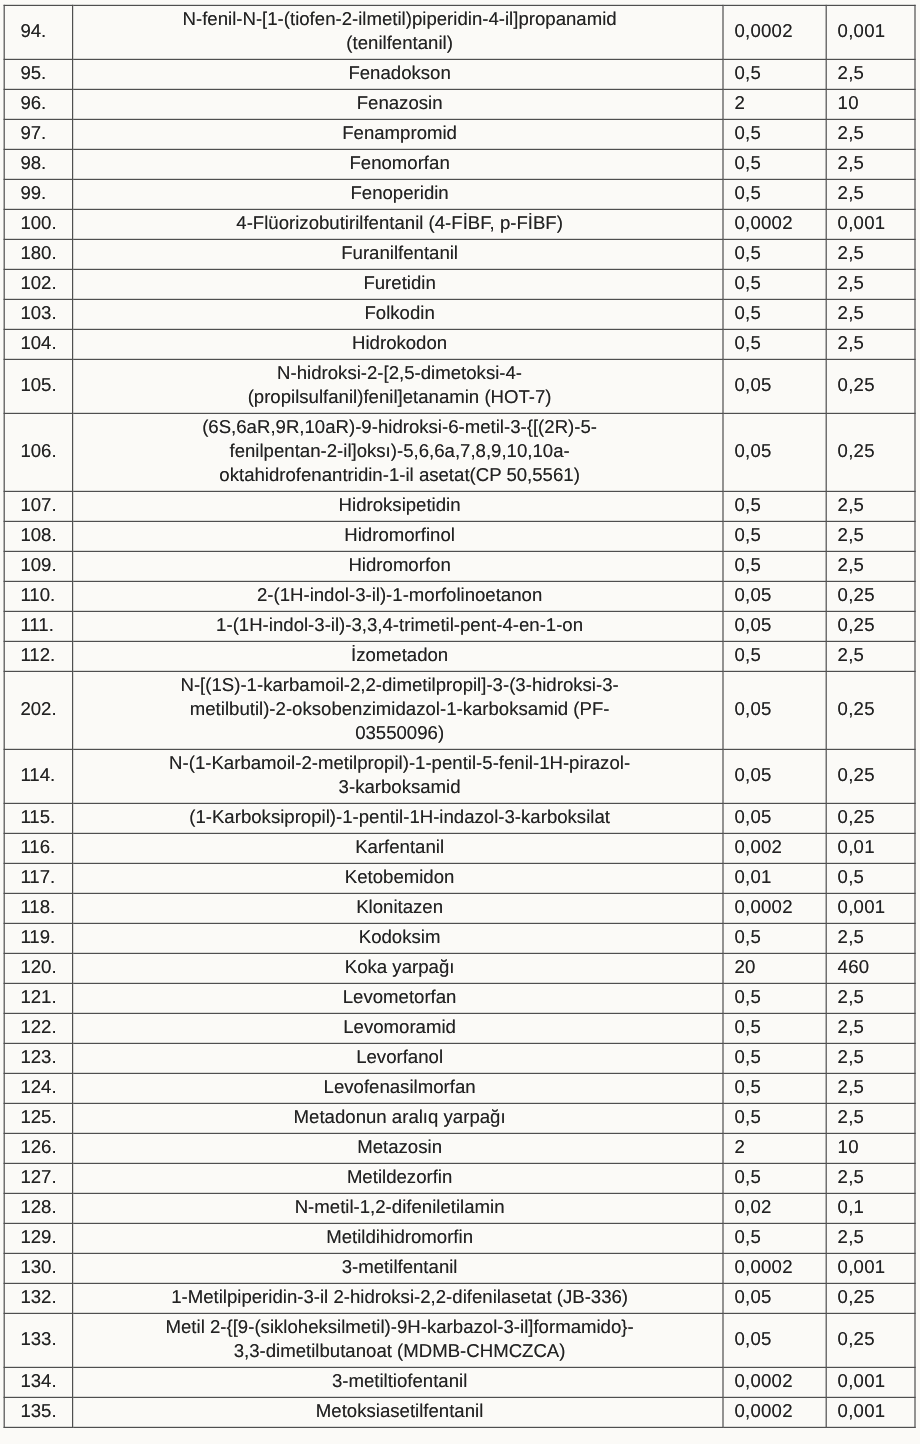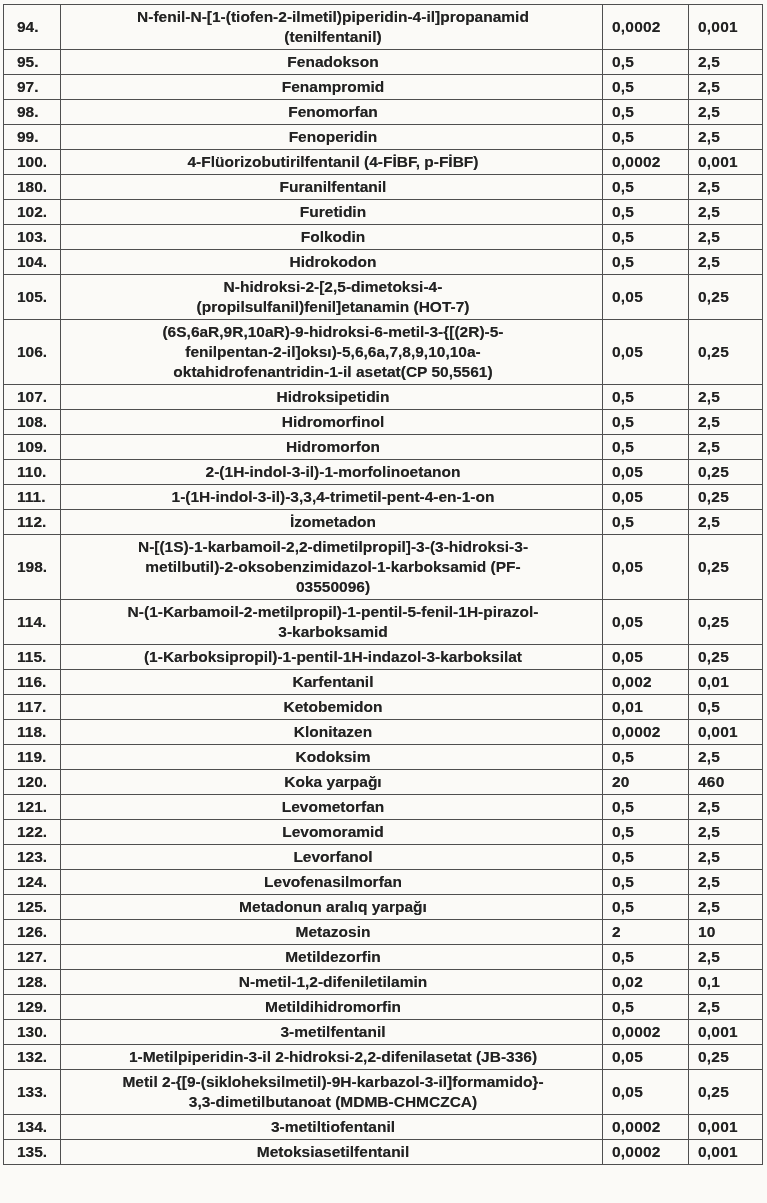--- a/index.html
+++ b/index.html
@@ -13,21 +13,20 @@
     background: var(--paper);
     font-family: "Liberation Sans", sans-serif;
     color: var(--ink);
   }
   .page {
     position: relative;
     width: 767px;
     height: 1203px;
     background: var(--paper);
     overflow: hidden;
-    font-weight: bold;
   }
   table.substances {
     position: absolute;
     left: 3px;
     top: 4px;
     width: 759px;
     border-collapse: collapse;
     table-layout: fixed;
   }
   col.c-num  { width: 57px; }
@@ -68,20 +67,26 @@
     <td class="val">0,0002</td>
     <td class="val">0,001</td>
   </tr>
         <tr>
     <td class="num">95.</td>
     <td class="name">Fenadokson</td>
     <td class="val">0,5</td>
     <td class="val">2,5</td>
   </tr>
         <tr>
+    <td class="num">96.</td>
+    <td class="name">Fenazosin</td>
+    <td class="val">2</td>
+    <td class="val">10</td>
+  </tr>
+        <tr>
     <td class="num">97.</td>
     <td class="name">Fenampromid</td>
     <td class="val">0,5</td>
     <td class="val">2,5</td>
   </tr>
         <tr>
     <td class="num">98.</td>
     <td class="name">Fenomorfan</td>
     <td class="val">0,5</td>
     <td class="val">2,5</td>
@@ -167,21 +172,21 @@
     <td class="val">0,05</td>
     <td class="val">0,25</td>
   </tr>
         <tr>
     <td class="num">112.</td>
     <td class="name">İzometadon</td>
     <td class="val">0,5</td>
     <td class="val">2,5</td>
   </tr>
         <tr>
-    <td class="num">198.</td>
+    <td class="num">202.</td>
     <td class="name">N-[(1S)-1-karbamoil-2,2-dimetilpropil]-3-(3-hidroksi-3-
 metilbutil)-2-oksobenzimidazol-1-karboksamid (PF-
 03550096)</td>
     <td class="val">0,05</td>
     <td class="val">0,25</td>
   </tr>
         <tr>
     <td class="num">114.</td>
     <td class="name">N-(1-Karbamoil-2-metilpropil)-1-pentil-5-fenil-1H-pirazol-
 3-karboksamid</td>

